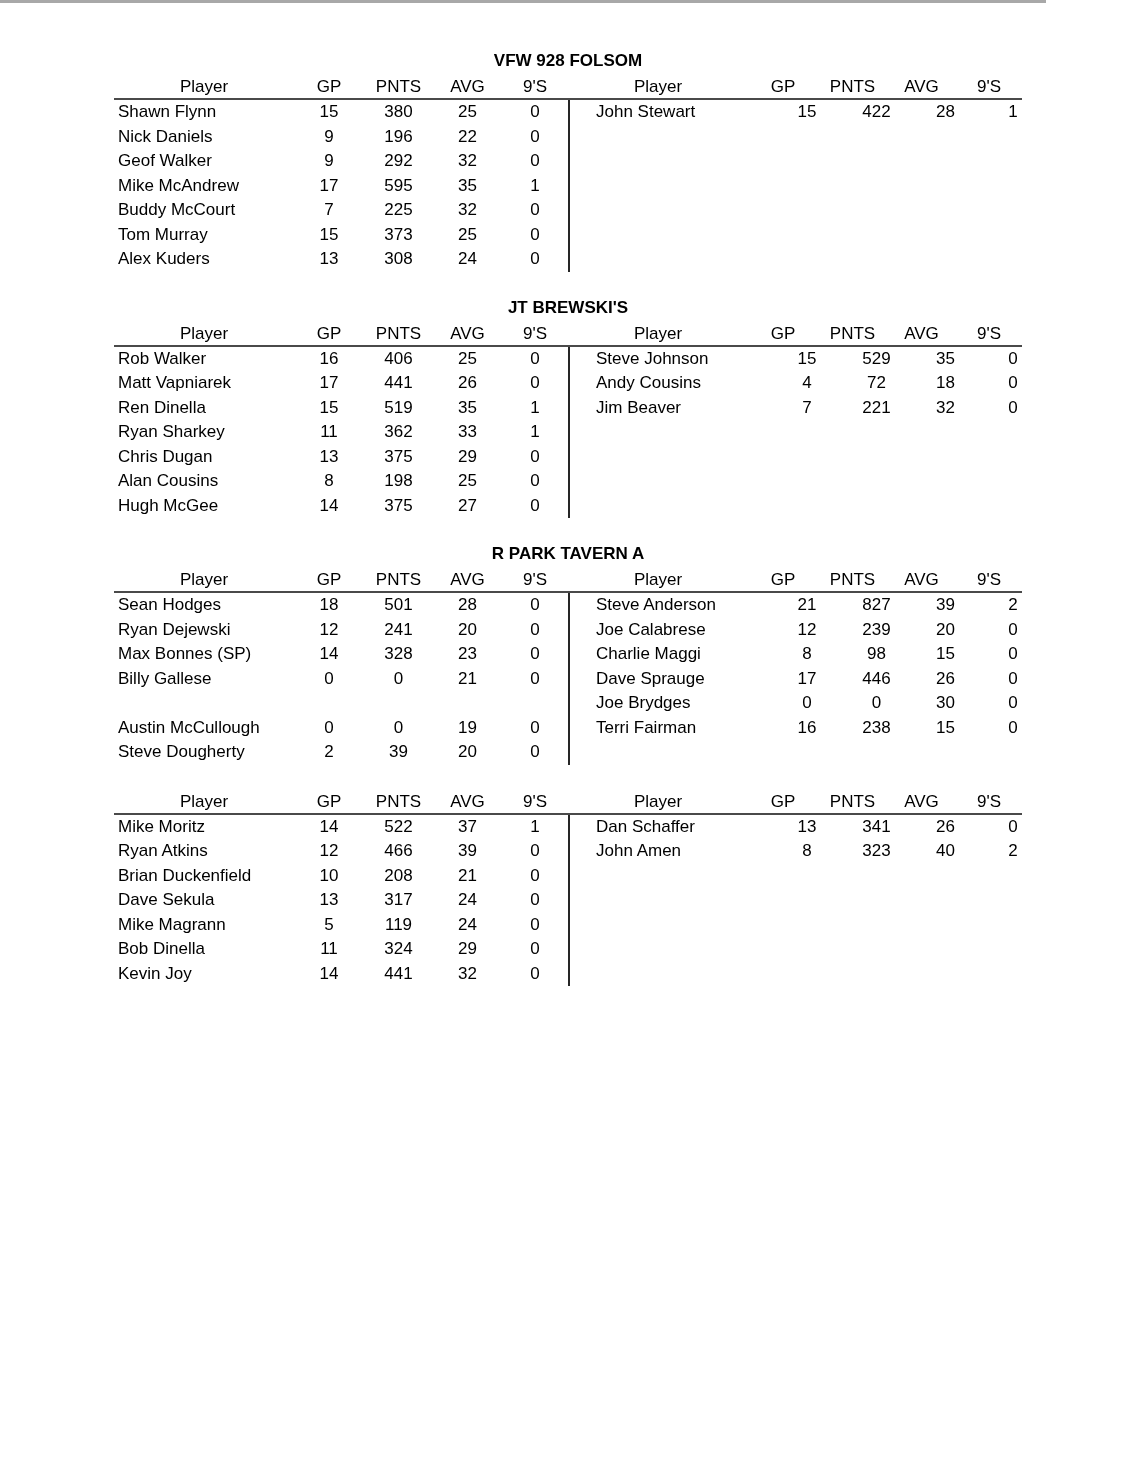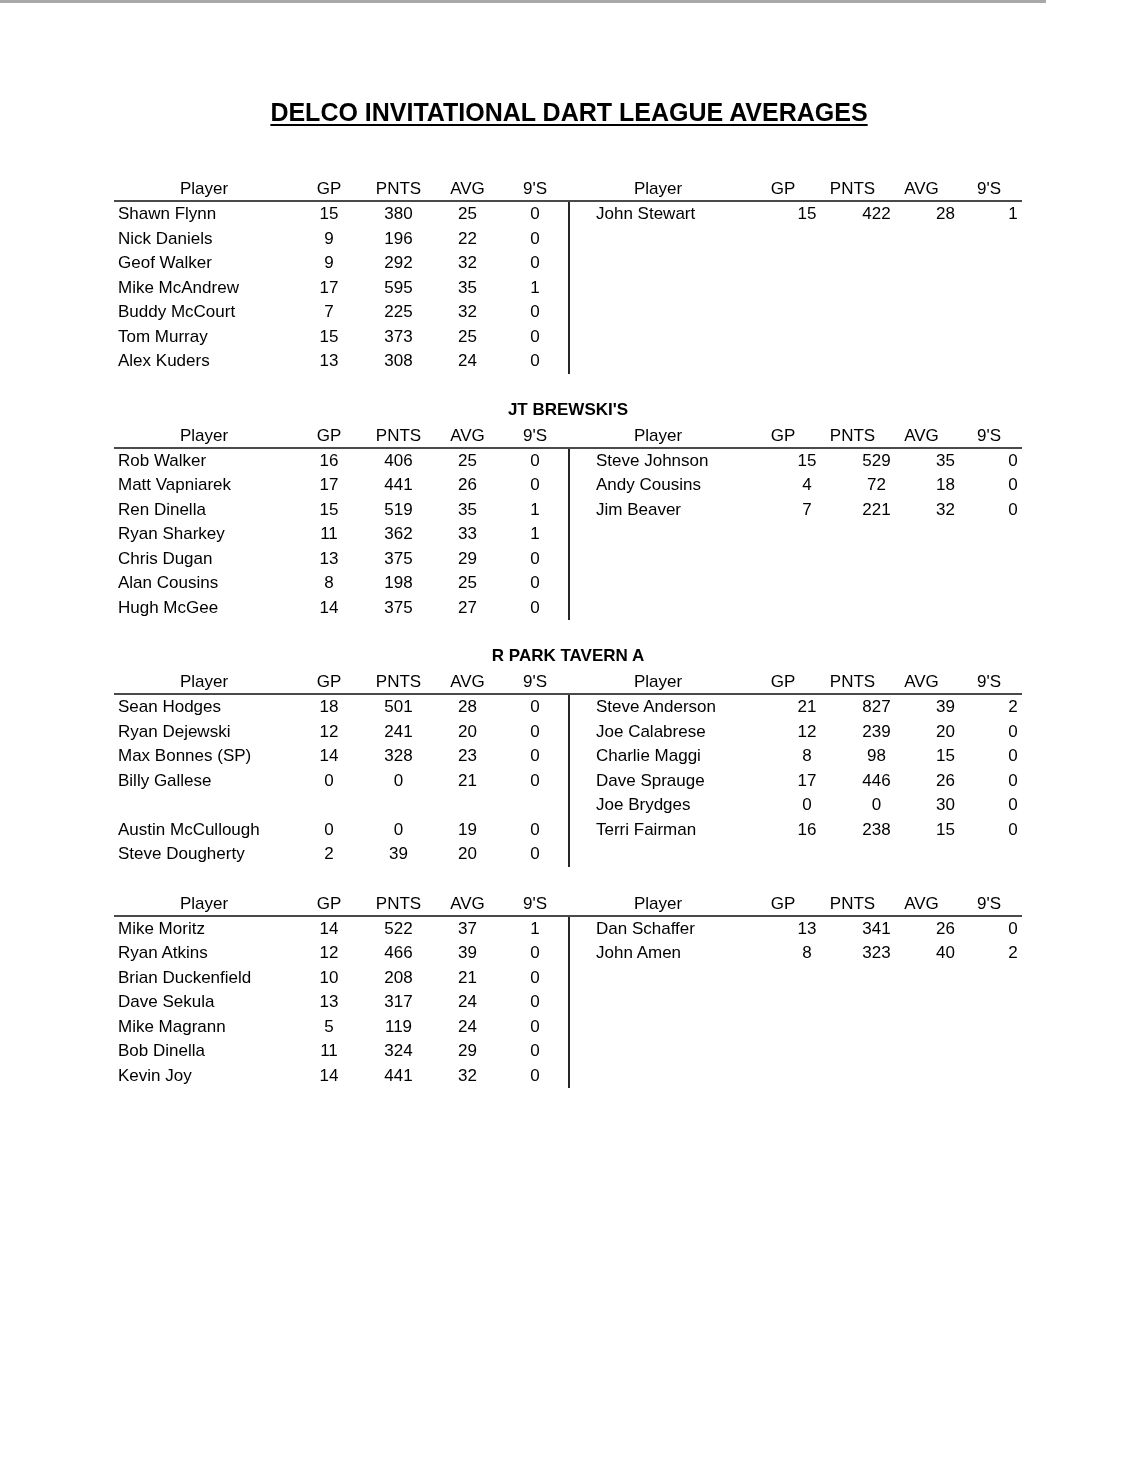--- a/index.html
+++ b/index.html
@@ -57,23 +57,23 @@
     position:absolute;left:454px;top:24px;
     width:2px;height:171.5px;
     background:var(--divider,#262626);
   }
 </style>
 </head>
 <body>
 
 <div class="page">
   <div class="top-strip"></div>
-  <h1 class="title">DELCO INVITATIONAL DART LEAGUE AVERAGES</h1>
   <div class="sections">
   <section class="section first">
+    <div class="section-heading">VFW 928 FOLSOM</div>
     <div class="table">
       <div class="header-row">
         <div class="half">
               <div class="cell col0">Player</div>
               <div class="cell col1">GP</div>
               <div class="cell col2">PNTS</div>
               <div class="cell col3">AVG</div>
               <div class="cell col4">9'S</div>
             </div>
         <div class="half">

